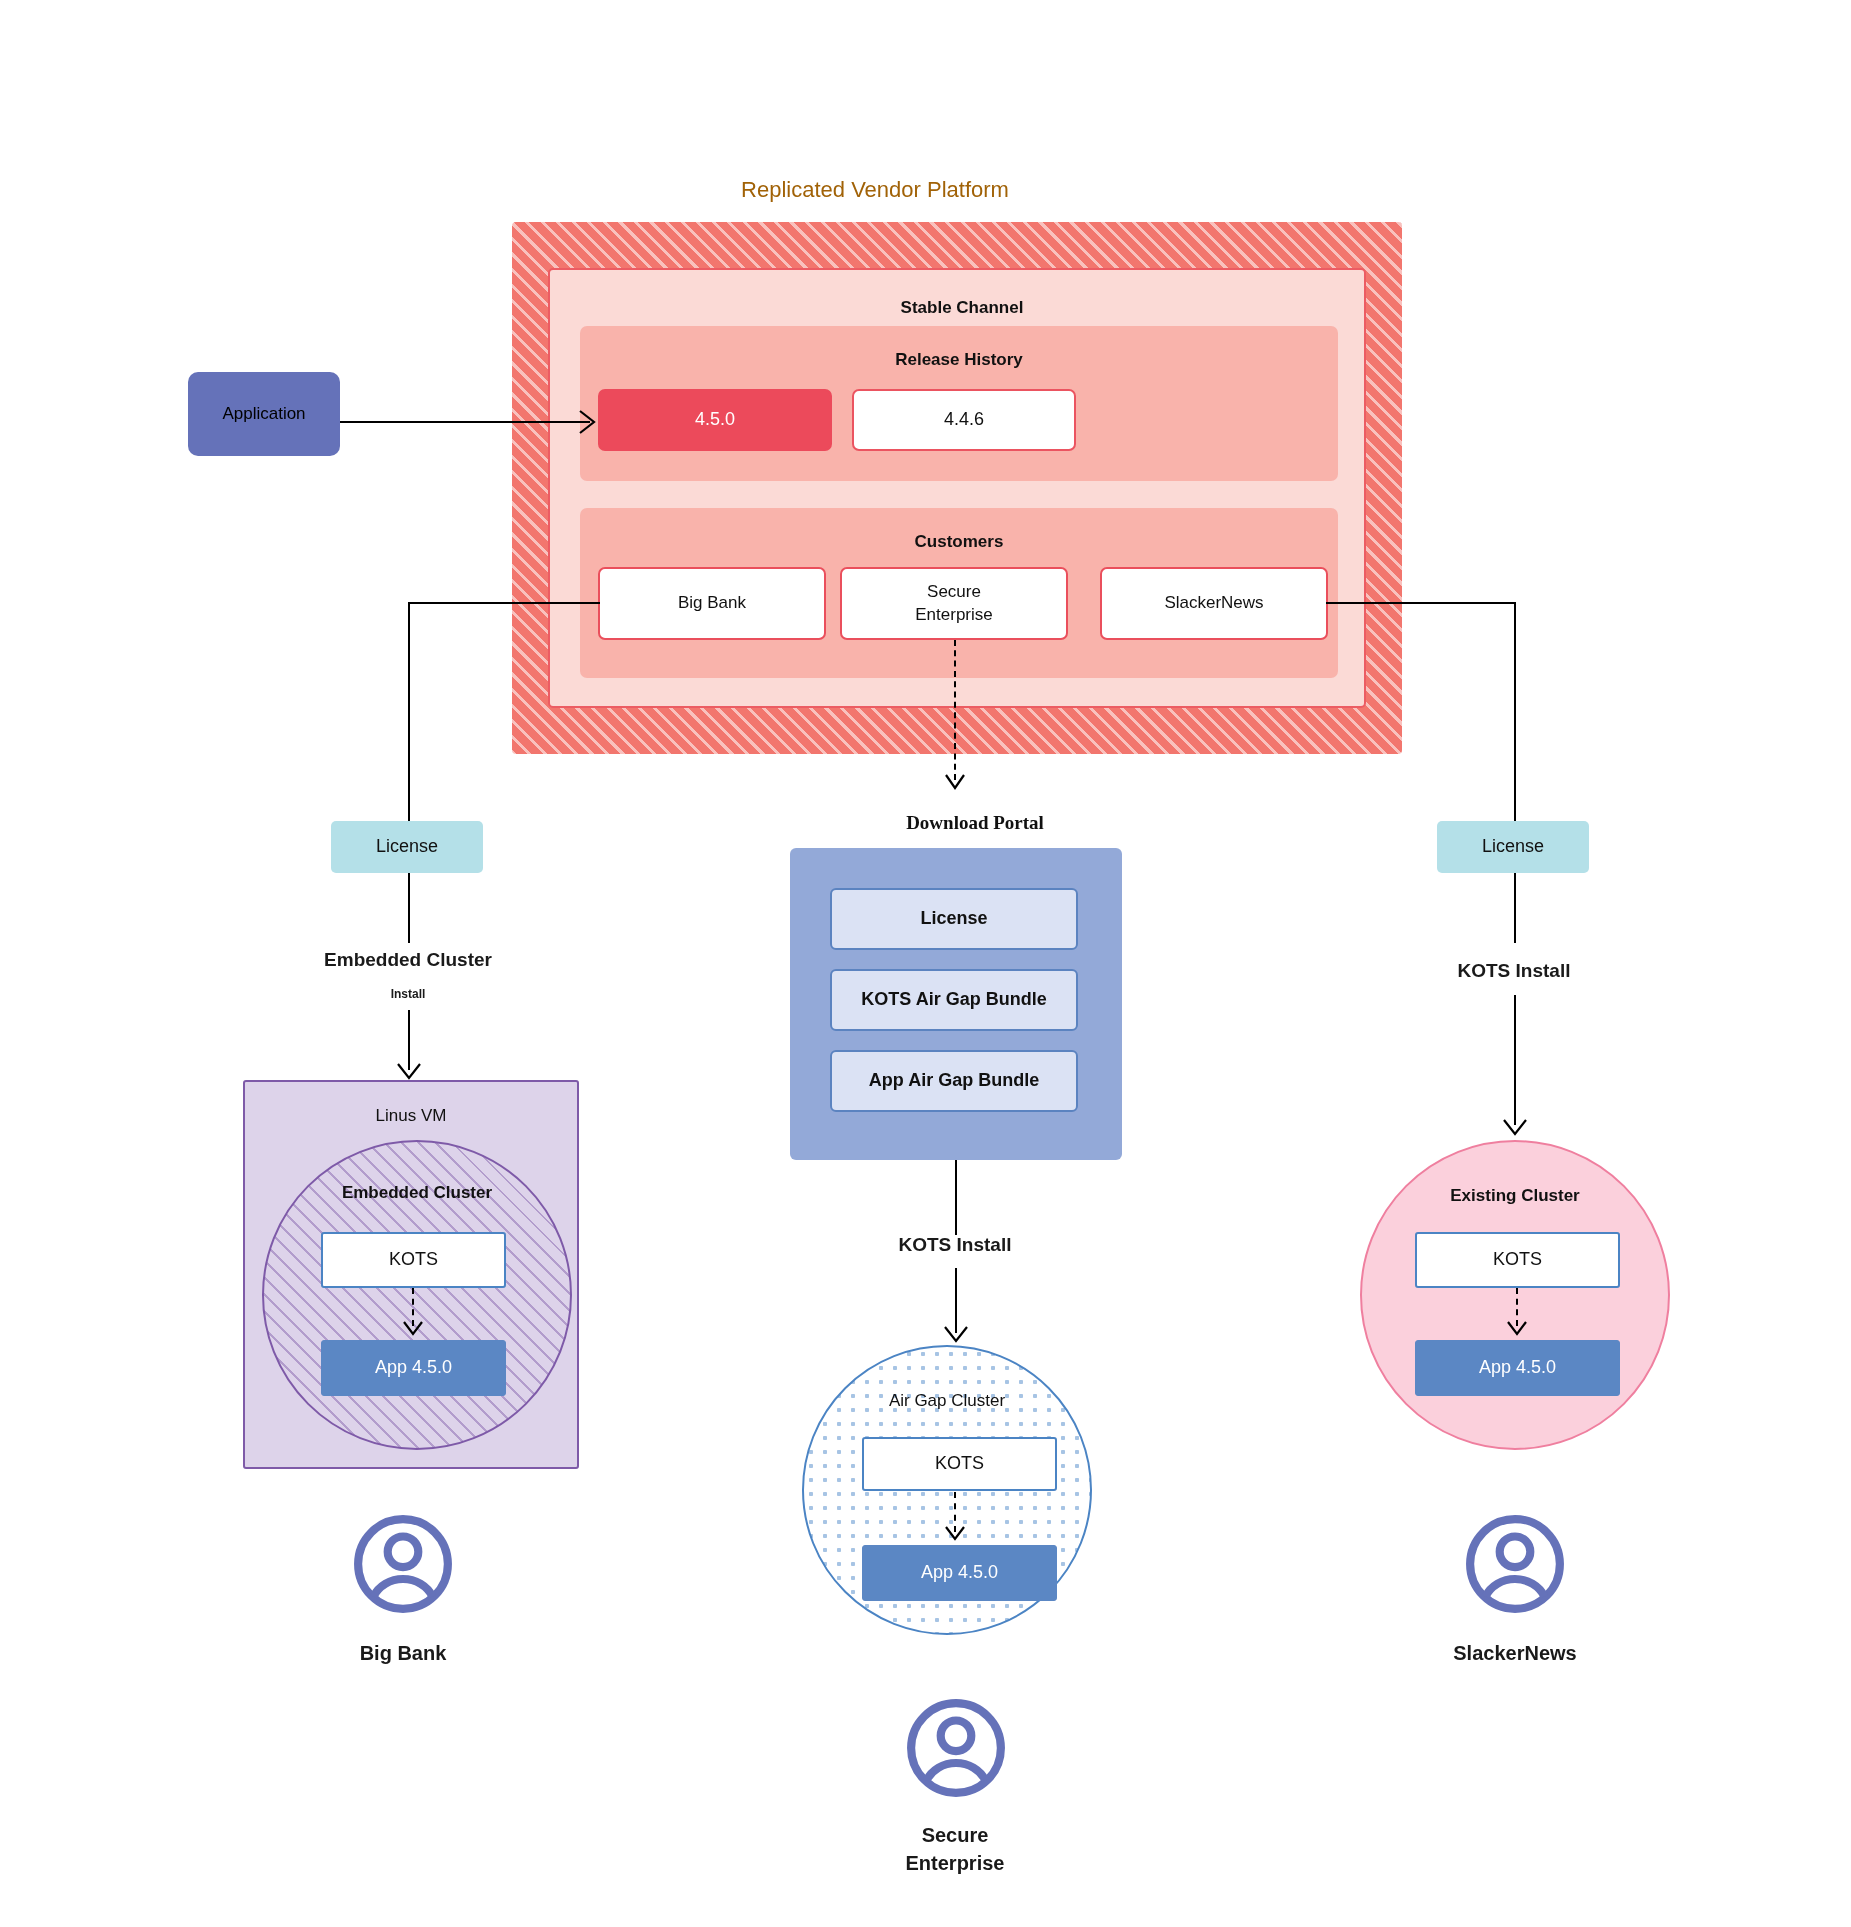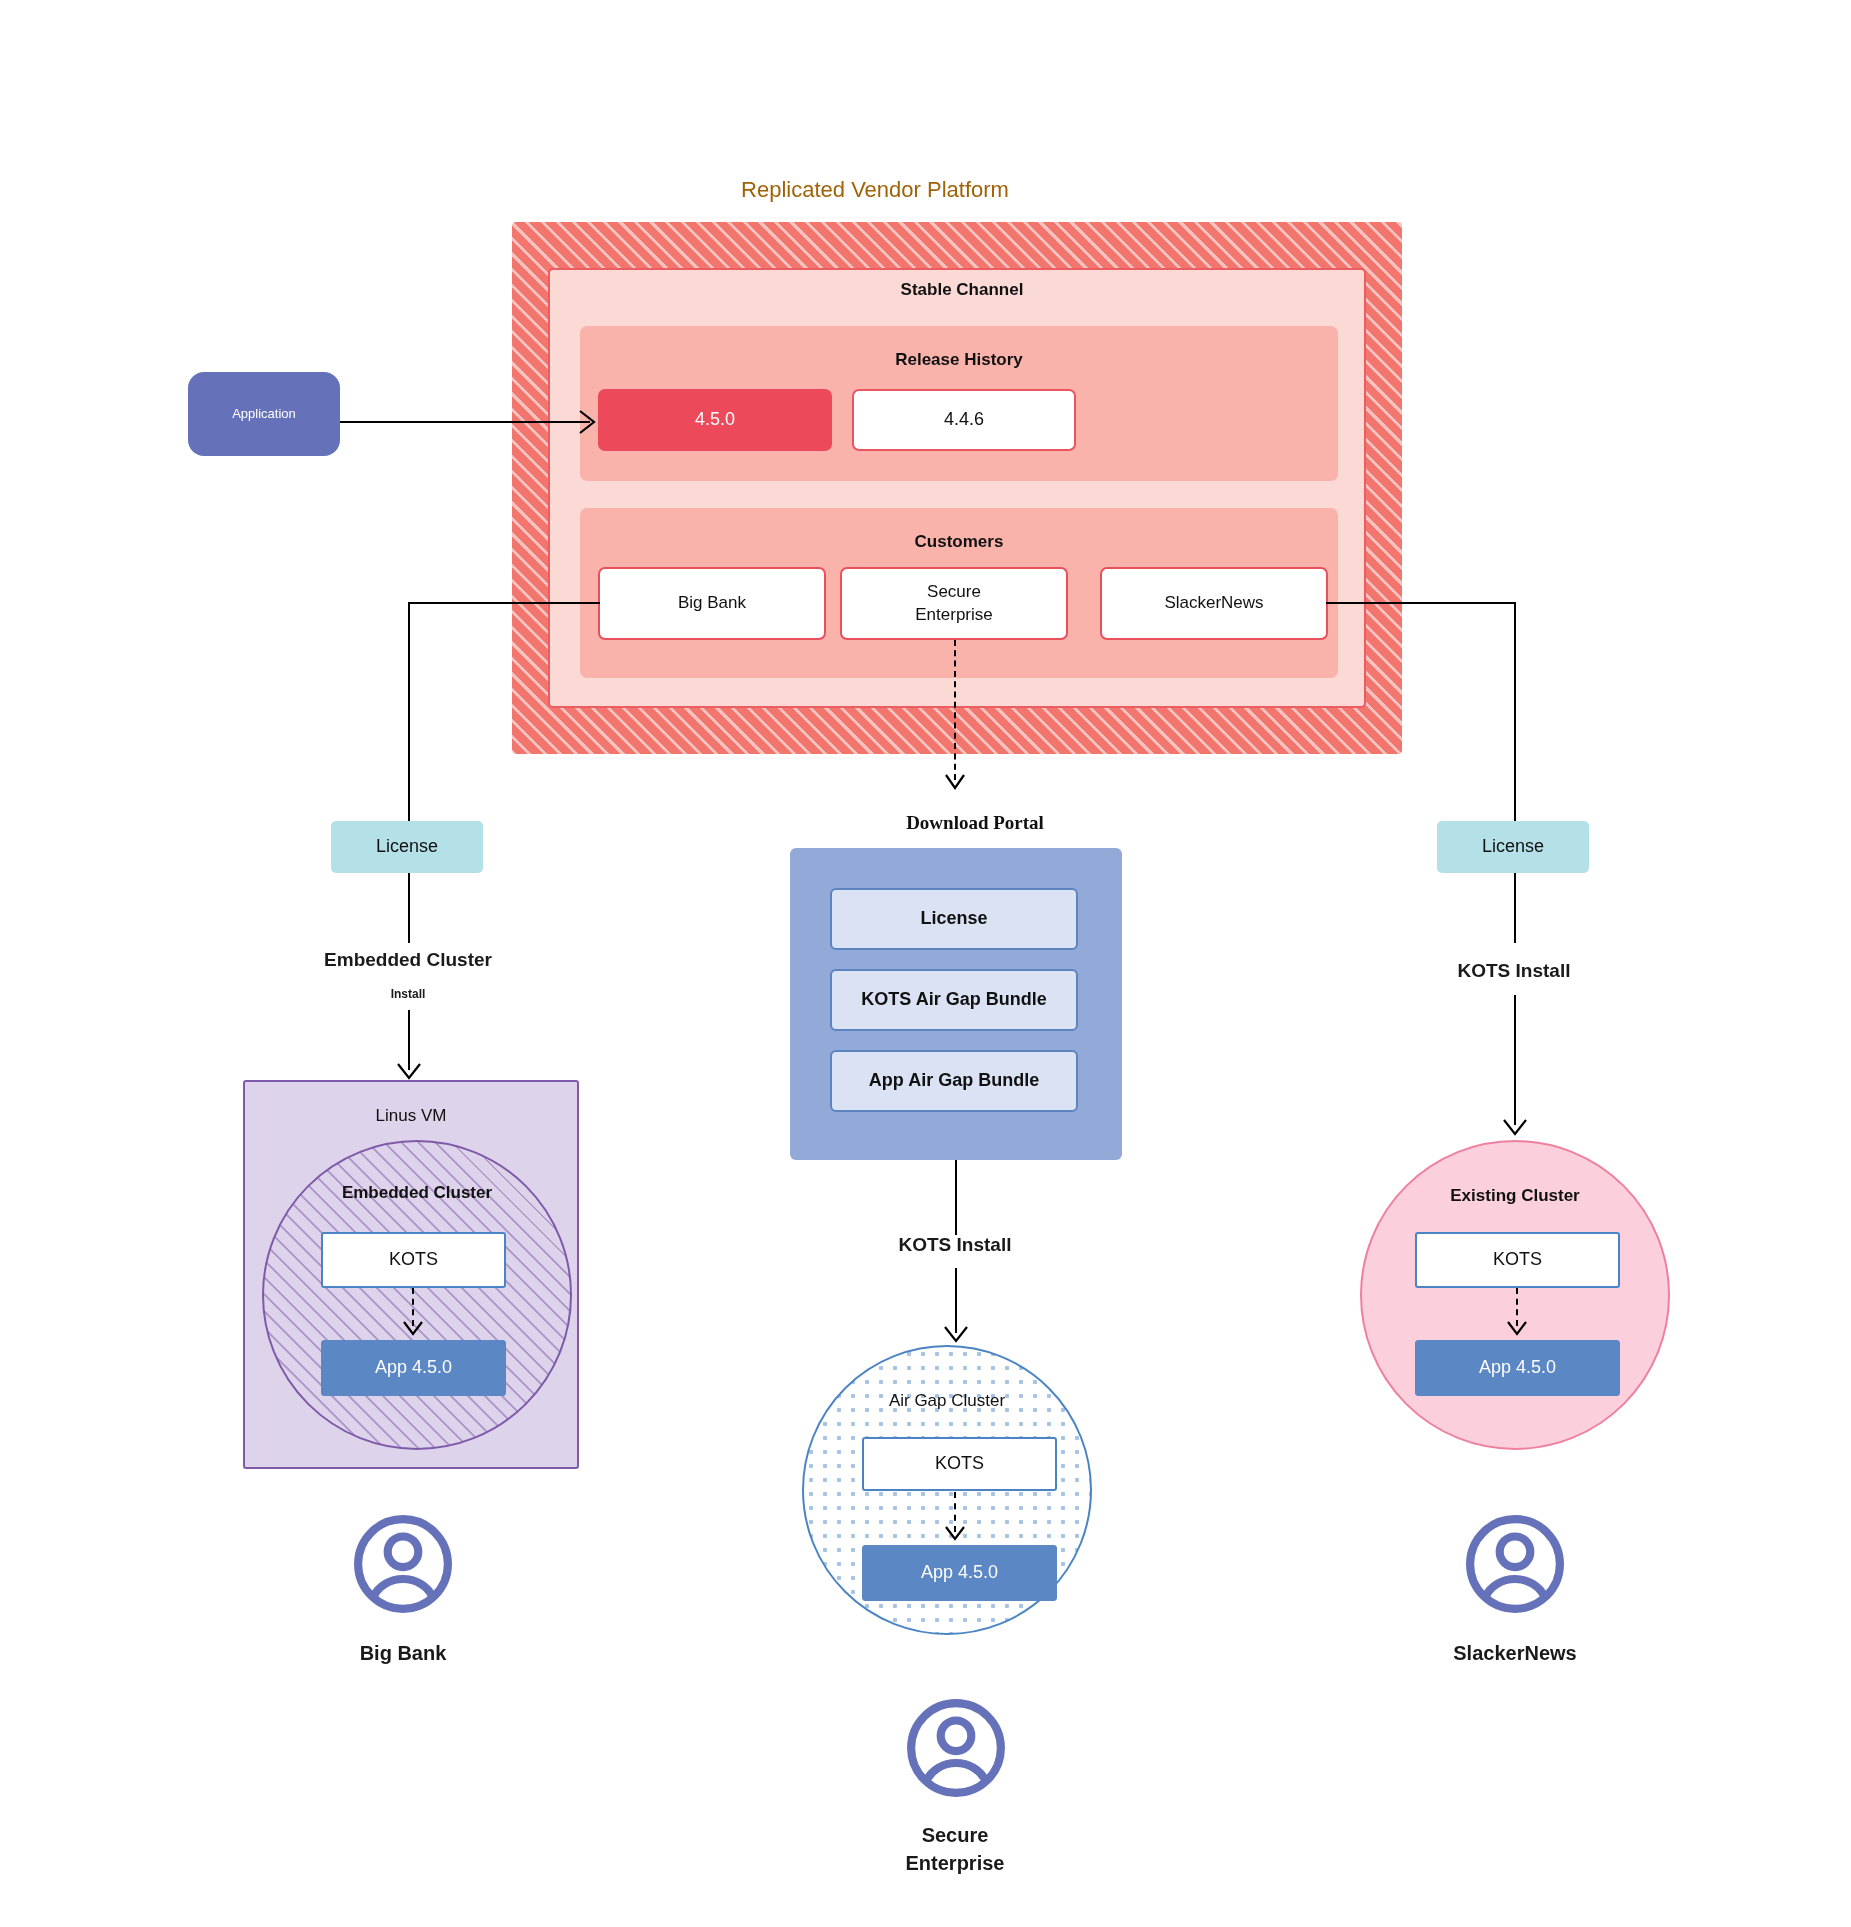--- a/index.html
+++ b/index.html
@@ -58,23 +58,23 @@
     background:#ffffff;
     border:2px solid #ea4f5c;
     border-radius:7px;
     font-size:17px;
     color:#111;
   }
 
   
   #application-box{
     background:#6572b9;
-    border-radius:16px;
-    color:#ffffff;
-    font-size:13px;
+    border-radius:10px;
+    color:#000000;
+    font-size:17px;
   }
   .license-chip{
     background:#b4e0e8;
     border-radius:5px;
     font-size:18px;
     color:#111;
   }
 
   
   #portal-box{
@@ -155,21 +155,21 @@
 <body>
 
 <div id="canvas">
 
   <div class="abs ctr title-lg" style="left:600px;top:175px;width:550px;height:30px;">Replicated Vendor Platform</div>
 
   <div class="abs" id="vendor-outer" style="left:512px;top:222px;width:890px;height:532px;"></div>
 
   <div class="abs" id="stable-channel" style="left:548px;top:268px;width:818px;height:440px;"></div>
 
-  <div class="abs ctr label-sm-b" style="left:548px;top:278px;width:828px;height:24px;">Stable Channel</div>
+  <div class="abs ctr label-sm-b" style="left:548px;top:296px;width:828px;height:24px;">Stable Channel</div>
 
   <div class="abs inner-band" style="left:580px;top:326px;width:758px;height:155px;"></div>
   <div class="abs ctr label-sm-b" style="left:580px;top:348px;width:758px;height:24px;">Release History</div>
 
   <div class="abs ctr rel-box cur" style="left:598px;top:389px;width:234px;height:62px;">4.5.0</div>
   <div class="abs ctr rel-box old" style="left:852px;top:389px;width:224px;height:62px;">4.4.6</div>
 
   <div class="abs inner-band" style="left:580px;top:508px;width:758px;height:170px;"></div>
   <div class="abs ctr label-sm-b" style="left:580px;top:530px;width:758px;height:24px;">Customers</div>
 

